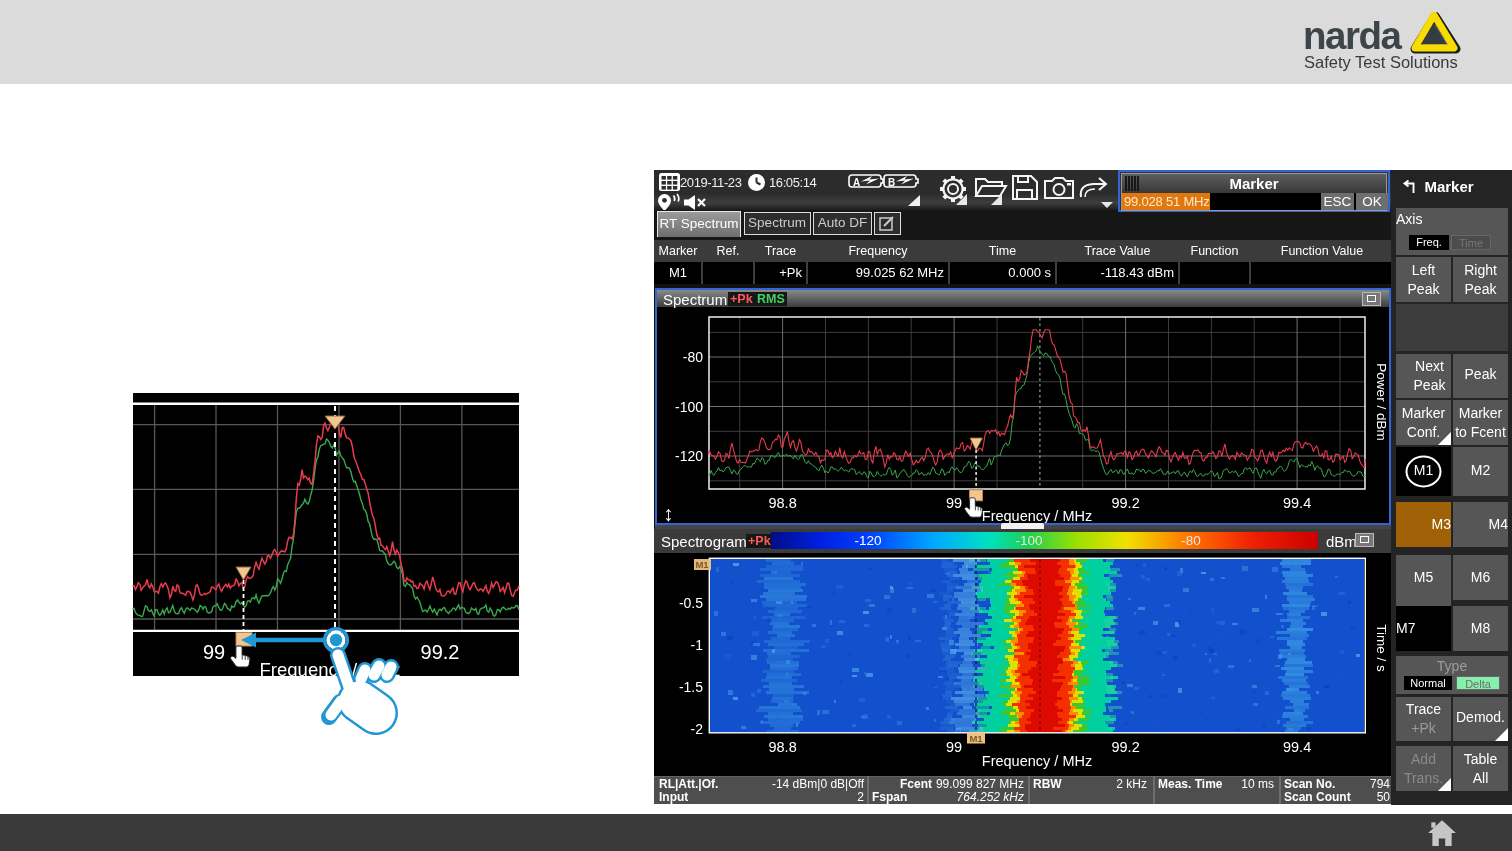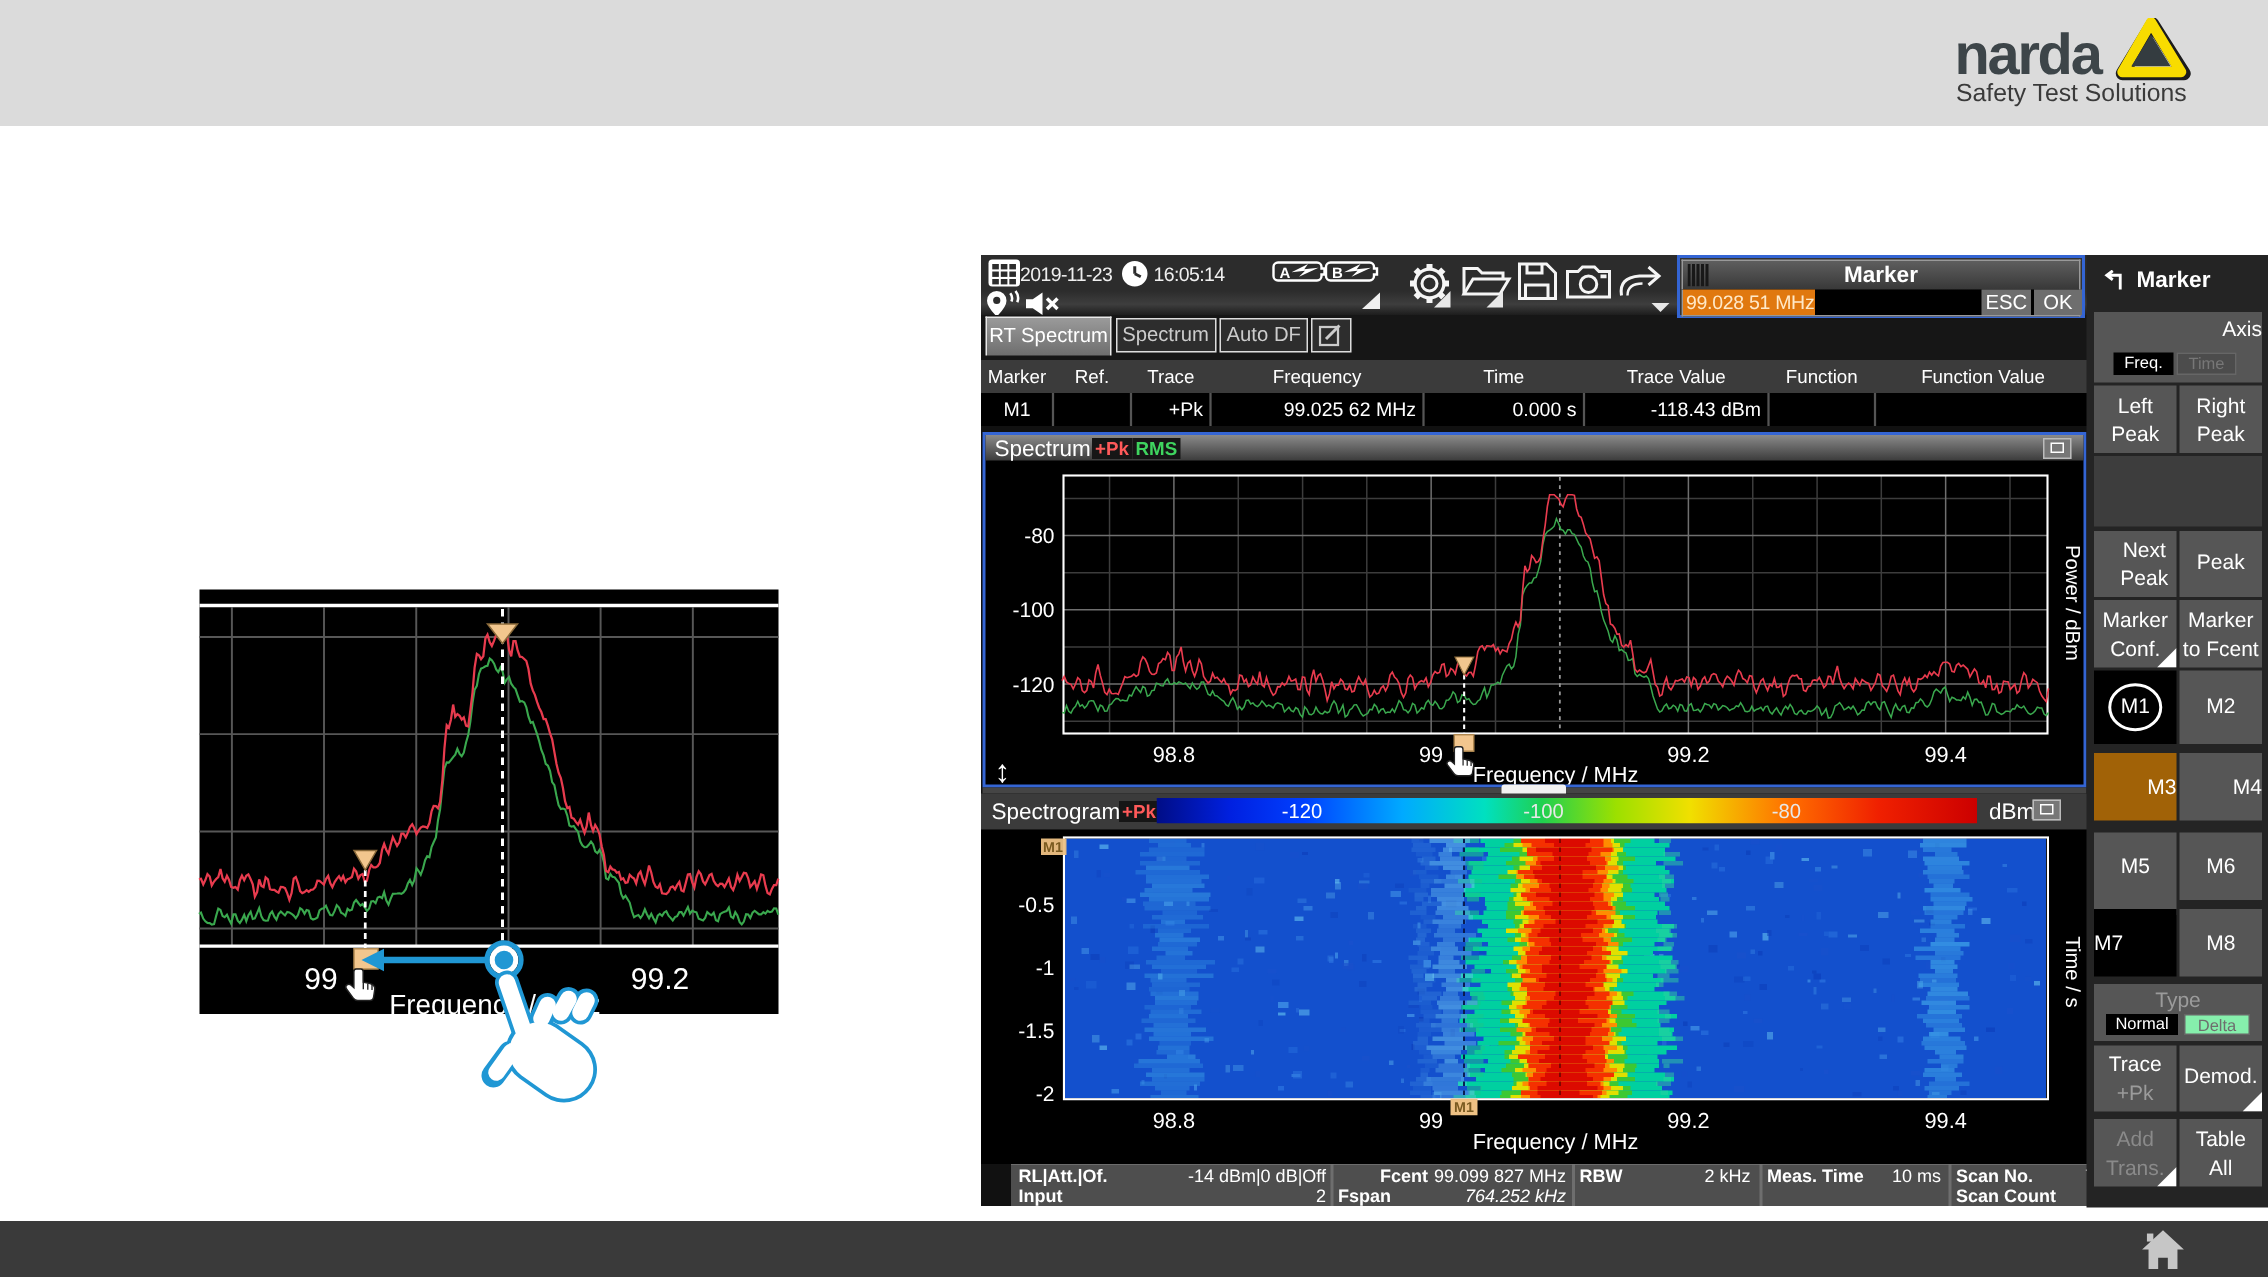--- a/index.html
+++ b/index.html
@@ -1274,21 +1274,21 @@
  <text x="1037" y="766" font-size="14.5" fill="#fff" text-anchor="middle">Frequency / MHz</text>
  <text x="1379" y="646" font-size="13.5" fill="#fff" text-anchor="middle" transform="rotate(90,1377,646)">Time / s</text>
  <g font-size="9.5" font-weight="bold">
   <rect x="694" y="559" width="17" height="11" fill="#eec184" opacity="0.95"></rect>
   <text x="702" y="568" fill="#7a5a20" text-anchor="middle">M1</text>
   <rect x="967" y="732.5" width="18" height="11" fill="#eec184"></rect>
   <text x="976" y="741.5" fill="#7a5a20" text-anchor="middle">M1</text>
  </g>
 </svg>
 
-<div class="abs" style="left:654px;top:776px;width:740px;height:28px;background:#4e4e4e;color:#fff;font-size:12px;line-height:14px;margin-left:20px;">
+<div class="abs" style="left:654px;top:776px;width:740px;height:28px;background:#4e4e4e;color:#fff;font-size:12px;line-height:14px;">
  <div class="abs" style="left:5px;top:1px;font-weight:bold;">RL|Att.|Of.</div>
  <div class="abs" style="left:5px;top:14px;font-weight:bold;">Input</div>
  <div class="abs" style="left:90px;top:1px;width:120px;text-align:right;">-14 dBm|0 dB|Off</div>
  <div class="abs" style="left:90px;top:14px;width:120px;text-align:right;">2</div>
  <div class="abs" style="left:218px;top:1px;font-weight:bold;padding-left:28px;">Fcent</div>
  <div class="abs" style="left:218px;top:14px;font-weight:bold;">Fspan</div>
  <div class="abs" style="left:255px;top:1px;width:115px;text-align:right;">99.099 827 MHz</div>
  <div class="abs" style="left:255px;top:14px;width:115px;text-align:right;font-style:italic;">764.252 kHz</div>
  <div class="abs" style="left:379px;top:1px;font-weight:bold;">RBW</div>
  <div class="abs" style="left:420px;top:1px;width:73px;text-align:right;">2 kHz</div>
@@ -1310,21 +1310,21 @@
 </div>
 
 <div class="abs" style="left:1391px;top:170px;width:121px;height:635px;background:#242424;color:#fff;font-size:14px;">
 <div class="abs" style="left:0;top:0;width:121px;height:36px;">
  <svg class="abs" style="left:9px;top:10px;" width="15" height="14">
         <path d="M13.5 13 V3.5 H5 M8.5 0.5 L4.5 3.5 L8.5 6.5" fill="none" stroke="#fff" stroke-width="1.9"></path>
       </svg>
  <div class="abs" style="left:28px;top:8px;width:60px;text-align:center;font-weight:bold;font-size:15px;">Marker</div>
 </div>
 <div class="abs" style="left:5px;top:38px;width:112px;height:47px;background:#565656;">
- <div style="text-align:right;font-size:14px;margin-top:3px;">Axis</div>
+ <div style="text-align:left;font-size:14px;margin-top:3px;">Axis</div>
  <div class="abs" style="left:13px;top:27px;width:40px;height:15px;background:#000;color:#fff;font-size:11px;text-align:center;line-height:15px;">Freq.</div>
  <div class="abs" style="left:55px;top:27px;width:40px;height:15px;background:#4c4c4c;color:#777;font-size:11px;text-align:center;line-height:15px;border:1px solid #666;">Time</div>
 </div>
 <div class="abs" style="left:5px;top:87px;width:55px;height:45px;background:#565656;text-align:center;line-height:19px;padding-top:4px;">Left<br>Peak</div>
 <div class="abs" style="left:62px;top:87px;width:55px;height:45px;background:#565656;text-align:center;line-height:19px;padding-top:4px;">Right<br>Peak</div>
 <div class="abs" style="left:5px;top:134px;width:112px;height:47px;background:#3d3d3d;"></div>
 <div class="abs" style="left:5px;top:184px;width:55px;height:44px;background:#565656;text-align:center;line-height:19px;padding-top:3px;padding-left:12px;">Next<br>Peak</div>
 <div class="abs" style="left:62px;top:184px;width:55px;height:44px;background:#565656;text-align:center;line-height:41px;">Peak</div>
 <div class="abs" style="left:5px;top:230px;width:55px;height:45px;background:#565656;text-align:center;line-height:19px;padding-top:4px;">Marker<br>Conf.
  <svg class="abs" style="left:42px;top:32px;" width="13" height="13">

